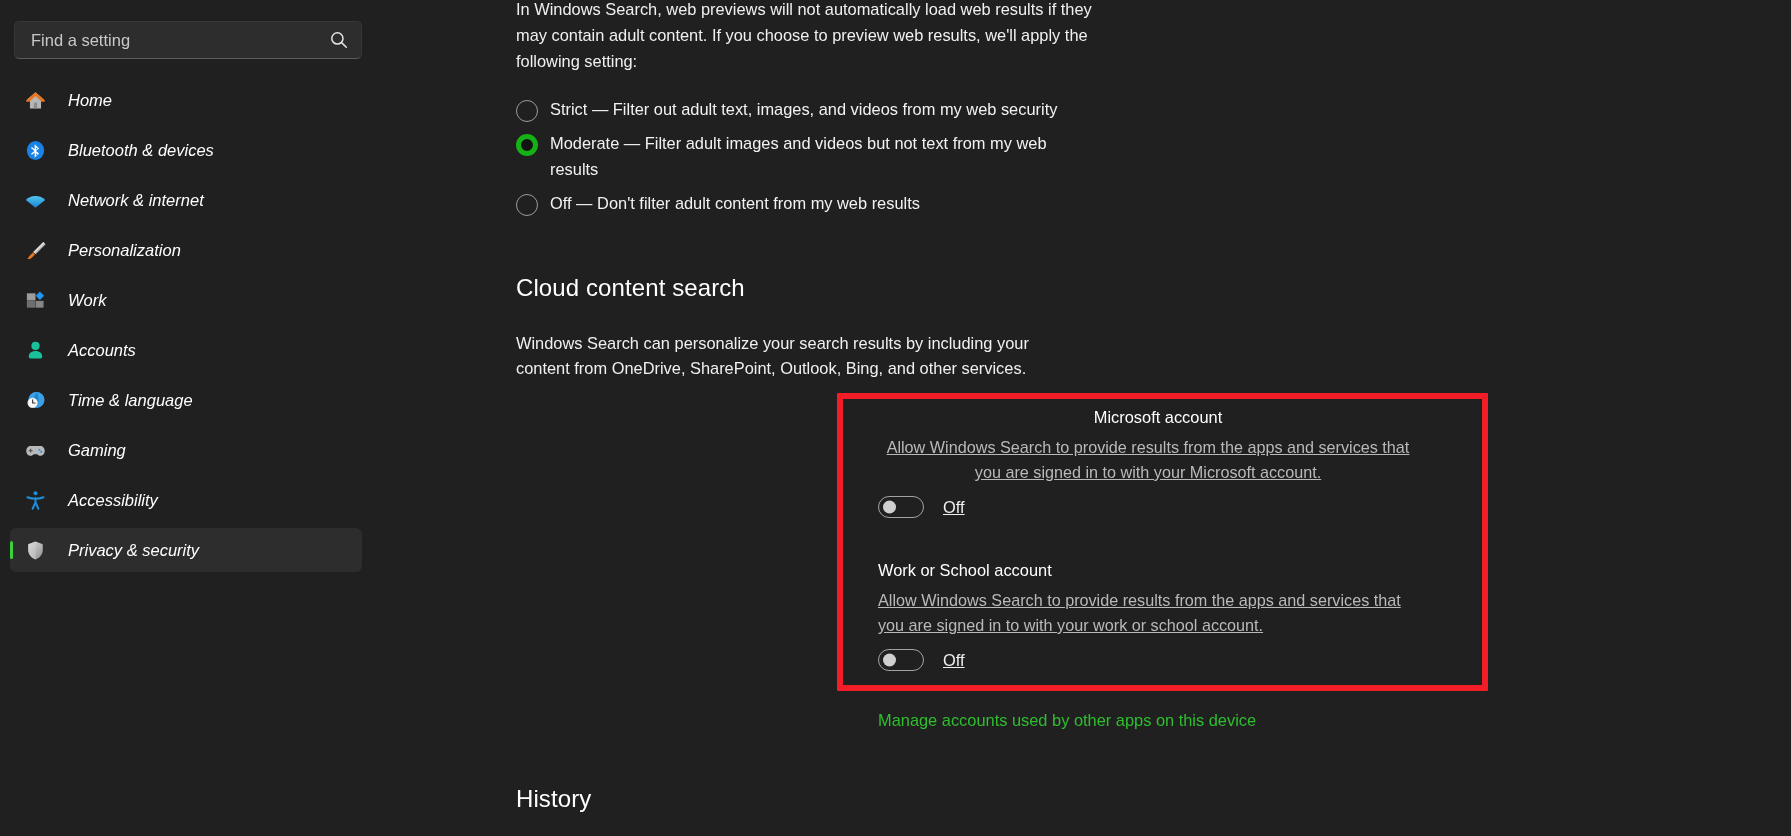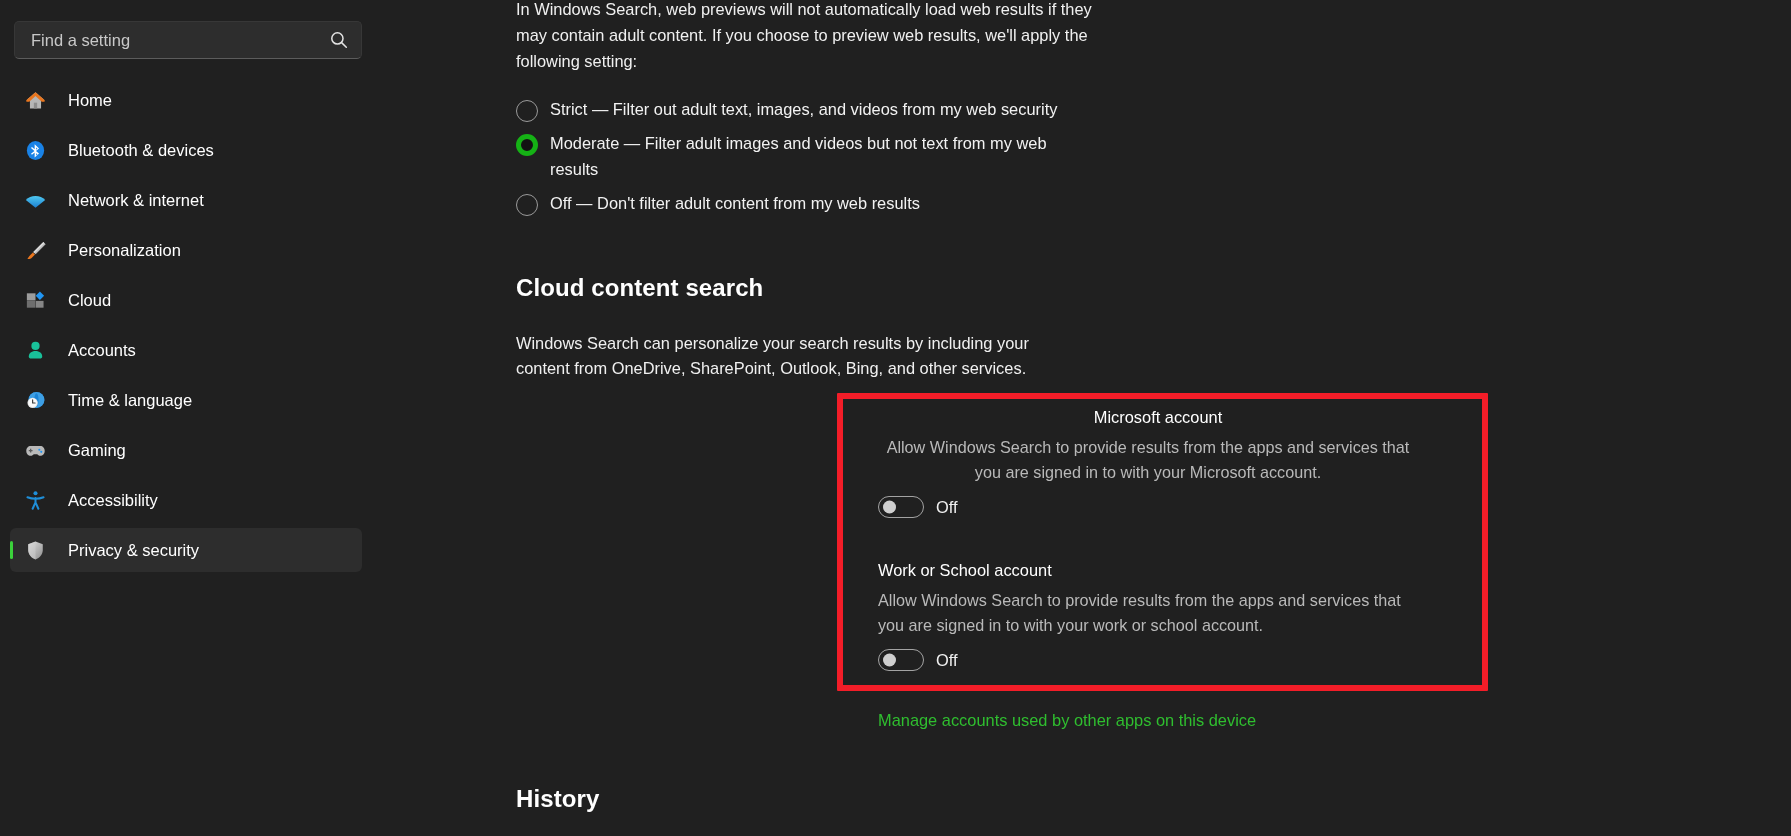--- a/index.html
+++ b/index.html
@@ -62,20 +62,21 @@
   }
   .nav-item {
     position: relative;
     display: flex;
     align-items: center;
     height: 44px;
     margin-bottom: 6px;
     padding-left: 13px;
     border-radius: 6px;
     cursor: default;
+    font-style: italic;
   }
   .nav-item.selected { background: #2d2d2d; }
   .nav-item.selected::before {
     content: "";
     position: absolute;
     left: 0; top: 50%;
     transform: translateY(-50%);
     width: 3px; height: 18px;
     border-radius: 2px;
     background: #3bd13b;
@@ -144,21 +145,21 @@
     font-size: 16.4px;
     line-height: 26px;
     color: #f2f2f2;
     max-width: 540px;
   }
 
   .section-heading {
     position: absolute;
     left: 154px;
     font-size: 24px;
-    font-weight: bold;
+    font-weight: normal;
     color: #ffffff;
     letter-spacing: 0.1px;
   }
   #heading-cloud { top: 274px; }
   #heading-history { top: 785px; }
 
   .section-desc {
     position: absolute;
     left: 154px;
     top: 331px;
@@ -188,42 +189,44 @@
     font-size: 16.4px;
     color: #ffffff;
     margin-bottom: 8px;
   }
   .setting-desc {
     font-size: 16.2px;
     line-height: 25px;
     color: #b9b9b9;
     margin-bottom: 11px;
     max-width: 540px;
+    text-decoration: underline;
   }
   .toggle-row { display: flex; align-items: center; }
   .toggle {
     width: 46px; height: 22px;
     border-radius: 11px;
     border: 1.3px solid #a3a3a3;
     background: transparent;
     position: relative;
     flex: 0 0 auto;
   }
   .toggle .knob {
     position: absolute;
     left: 4px; top: 50%;
     transform: translateY(-50%);
     width: 13px; height: 13px;
     border-radius: 50%;
     background: #cfcfcf;
   }
   .toggle-state {
-    margin-left: 12px;
+    margin-left: 19px;
     font-size: 16.4px;
     color: #f0f0f0;
+    text-decoration: underline;
   }
 
   .link-text {
     position: absolute;
     left: 516px;
     top: 711px;
     font-size: 16.4px;
     color: #2fbe2f;
     text-decoration: none;
     cursor: default;
@@ -296,21 +299,21 @@
 
       <div class="nav-item">
         <span class="nav-icon">
           <svg viewBox="0 0 24 24" width="23" height="23">
             <rect x="3" y="4.5" width="9" height="7.5" fill="#9c9c9c"></rect>
             <rect x="3" y="12.4" width="9" height="7.1" fill="#6e6e6e"></rect>
             <rect x="12.4" y="12.4" width="8" height="7.1" fill="#868686"></rect>
             <path d="M16.6 2.6 21 7l-4.4 4.4L12.2 7z" fill="#2196f3"></path>
           </svg>
         </span>
-        <span class="nav-label">Cloud</span>
+        <span class="nav-label">Work</span>
       </div>
 
       <div class="nav-item">
         <span class="nav-icon">
           <svg viewBox="0 0 24 24" width="23" height="23">
             <circle cx="12" cy="7.2" r="4.3" fill="#19c19a"></circle>
             <path d="M12 12.6c-4.2 0-7 2.4-7 5.6 0 1.4 1 2.2 2.4 2.2h9.2c1.4 0 2.4-.8 2.4-2.2 0-3.2-2.8-5.6-7-5.6z" fill="#19c19a"></path>
           </svg>
         </span>
         <span class="nav-label">Accounts</span>

